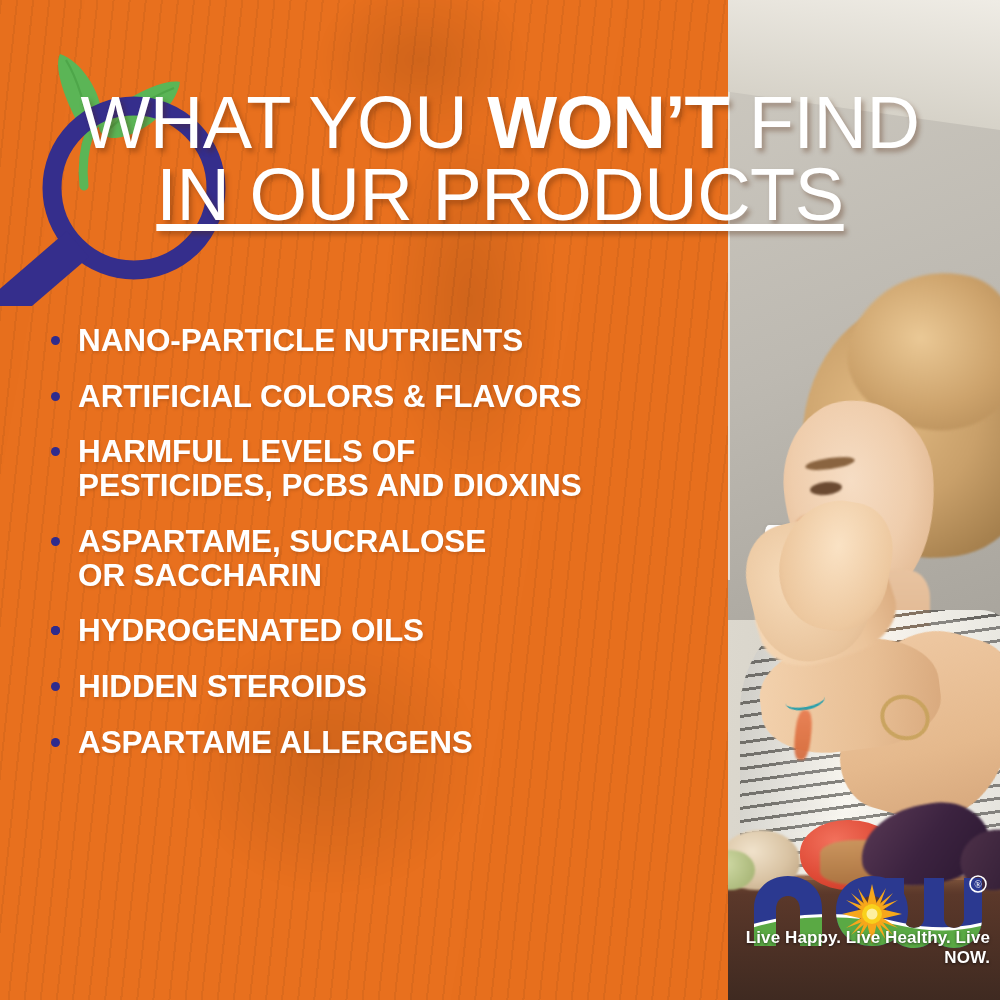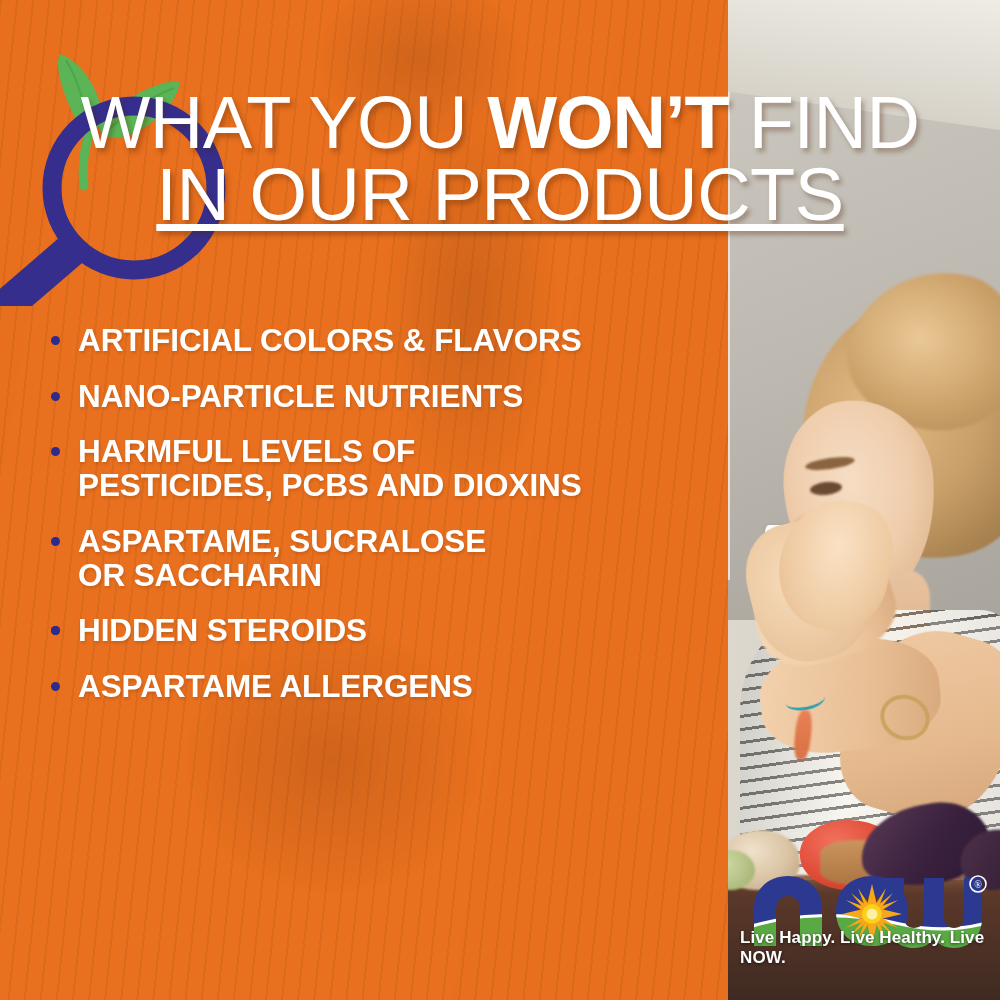--- a/index.html
+++ b/index.html
@@ -266,21 +266,21 @@
     position:absolute; left:1px; top:12px;
     width:9px; height:9px; border-radius:50%;
     background:#2f2b8d;
   }
   .li .l2 { display:block; }
 
   
   .logo { position:absolute; left:740px; top:868px; width:250px; height:110px; z-index:7; }
   .logo-tag {
     position:absolute; left:740px; top:928px; width:250px;
-    text-align:left;
+    text-align:right;
     color:#fff;
     font-size:17px;
     font-weight:bold;
     letter-spacing:.1px;
     text-shadow:0 1px 3px rgba(0,0,0,.6);
     z-index:8;
   }
 </style>
 </head>
 <body>
@@ -353,44 +353,48 @@
 
   <div class="headline">
     <span class="hl-line hl1"><span>WHAT YOU </span><span class="hl-bold">WON’T</span><span> FIND</span></span>
     <span class="hl-line hl2">IN OUR PRODUCTS</span>
   </div>
 
   <div class="list">
 
     <div class="li">
       <span class="dot"></span>
+      <span>NANO-PARTICLE NUTRIENTS</span>
+    </div>
+
+    <div class="li">
+      <span class="dot"></span>
       <span>ARTIFICIAL COLORS &amp; FLAVORS</span>
-    </div>
-
-    <div class="li">
-      <span class="dot"></span>
-      <span>NANO-PARTICLE NUTRIENTS</span>
     </div>
 
     <div class="li">
       <span class="dot"></span>
       <span>HARMFUL LEVELS OF</span>
       <span class="l2">PESTICIDES, PCBS AND DIOXINS</span>
     </div>
 
     <div class="li">
       <span class="dot"></span>
       <span>ASPARTAME, SUCRALOSE</span>
       <span class="l2">OR SACCHARIN</span>
     </div>
 
     <div class="li">
       <span class="dot"></span>
     </div>
 
+    <div class="li">
+      <span class="dot"></span>
+      <span>HYDROGENATED OILS</span>
+    </div>
 
     <div class="li">
       <span class="dot"></span>
       <span>HIDDEN STEROIDS</span>
     </div>
 
     <div class="li">
       <span class="dot"></span>
       <span>ASPARTAME ALLERGENS</span>
     </div>

